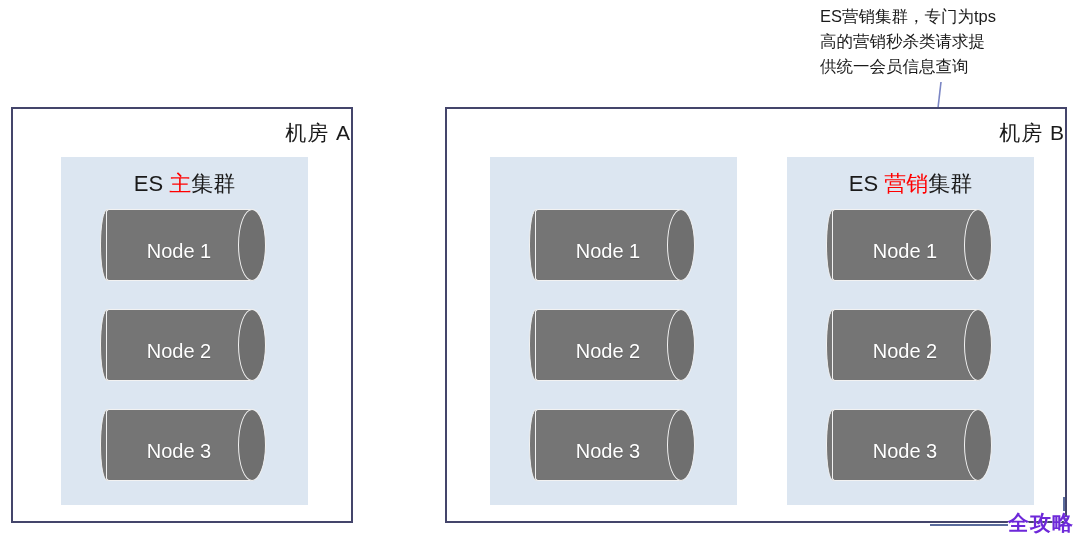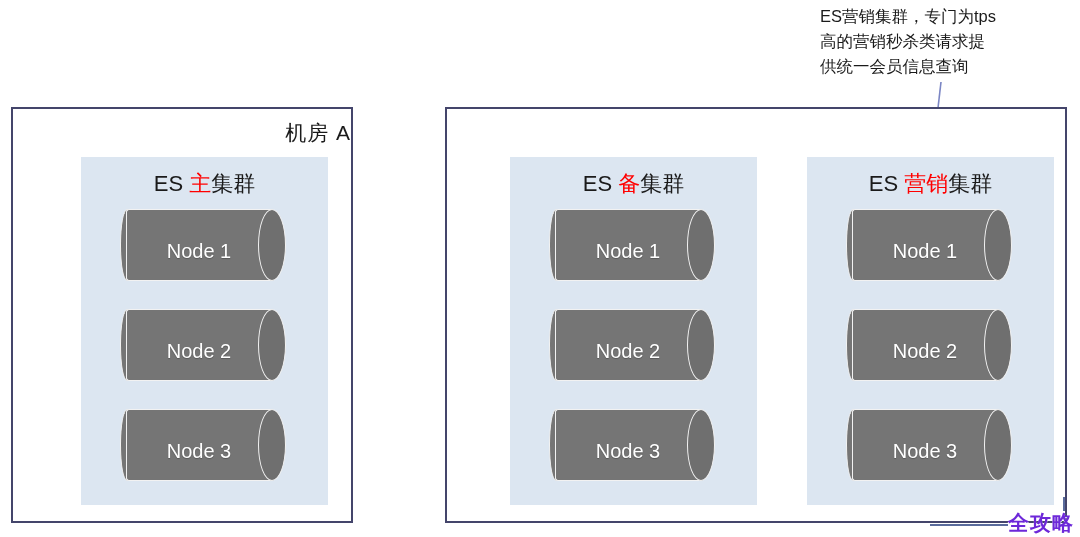--- a/index.html
+++ b/index.html
@@ -59,21 +59,20 @@
     font-size: 21px;
     color: #1a1a1a;
     letter-spacing: 1px;
   }
 
   
   .cluster {
     position: absolute;
     background: #dce6f1;
     box-sizing: border-box;
-    margin-left: 20px;
   }
   #cluster-main      { left: 48px;  top: 48px; width: 247px; height: 348px; }
   #cluster-backup    { left: 43px;  top: 48px; width: 247px; height: 348px; }
   #cluster-marketing { left: 340px; top: 48px; width: 247px; height: 348px; text-decoration: underline; }
 
   .cluster-title {
     position: absolute;
     top: 12px;
     left: 0;
     right: 0;
@@ -205,25 +204,23 @@
       <div class="node n3">
         <div class="cyl-left"></div>
         <div class="cyl-body"></div>
         <div class="cyl-cap"></div>
         <div class="node-label">Node 3</div>
       </div>
     </div>
   </div>
 
   <div class="dc-box" id="dc-b">
+    <div class="dc-title">机房 B</div>
 
     <div class="cluster" id="cluster-backup">
-      <div class="cluster-title">
-        <span>ES </span><span class="hl">备</span><span>集群</span>
-      </div>
 
       <div class="node n1">
         <div class="cyl-left"></div>
         <div class="cyl-body"></div>
         <div class="cyl-cap"></div>
         <div class="node-label">Node 1</div>
       </div>
       <div class="node n2">
         <div class="cyl-left"></div>
         <div class="cyl-body"></div>

